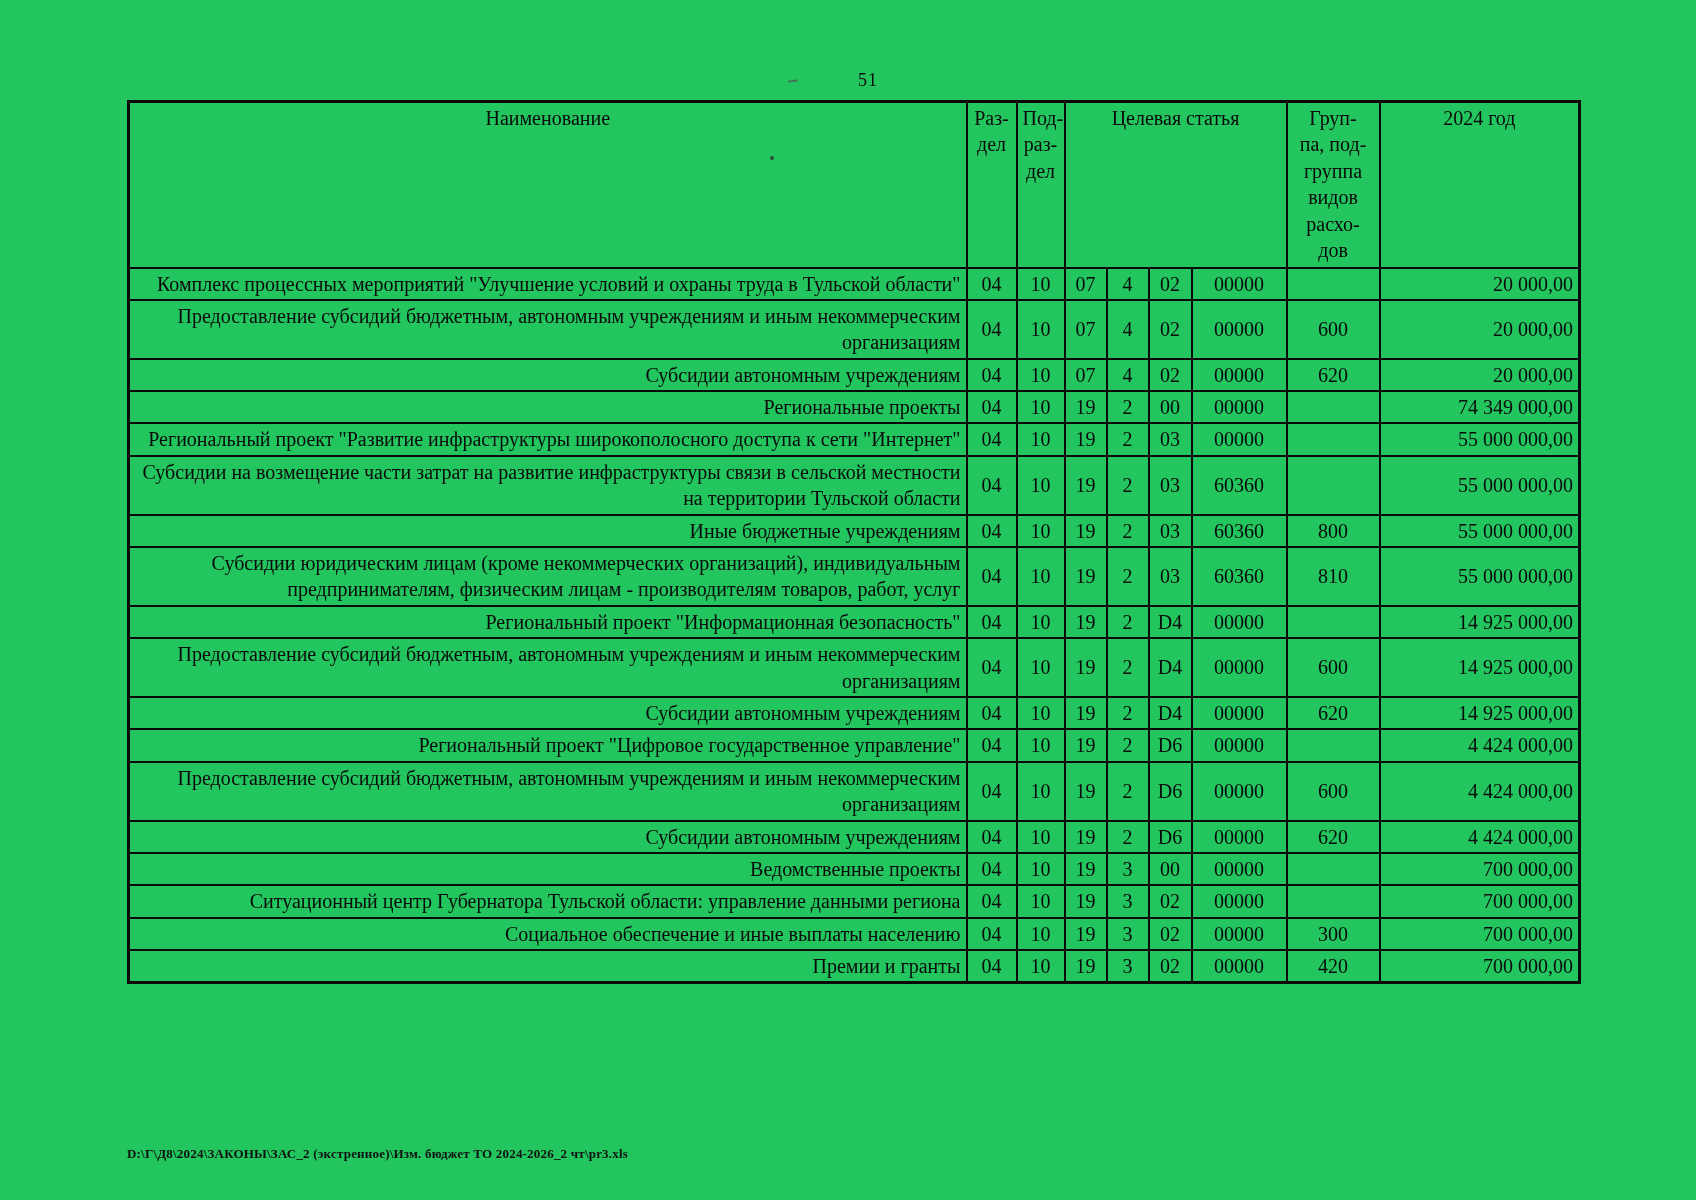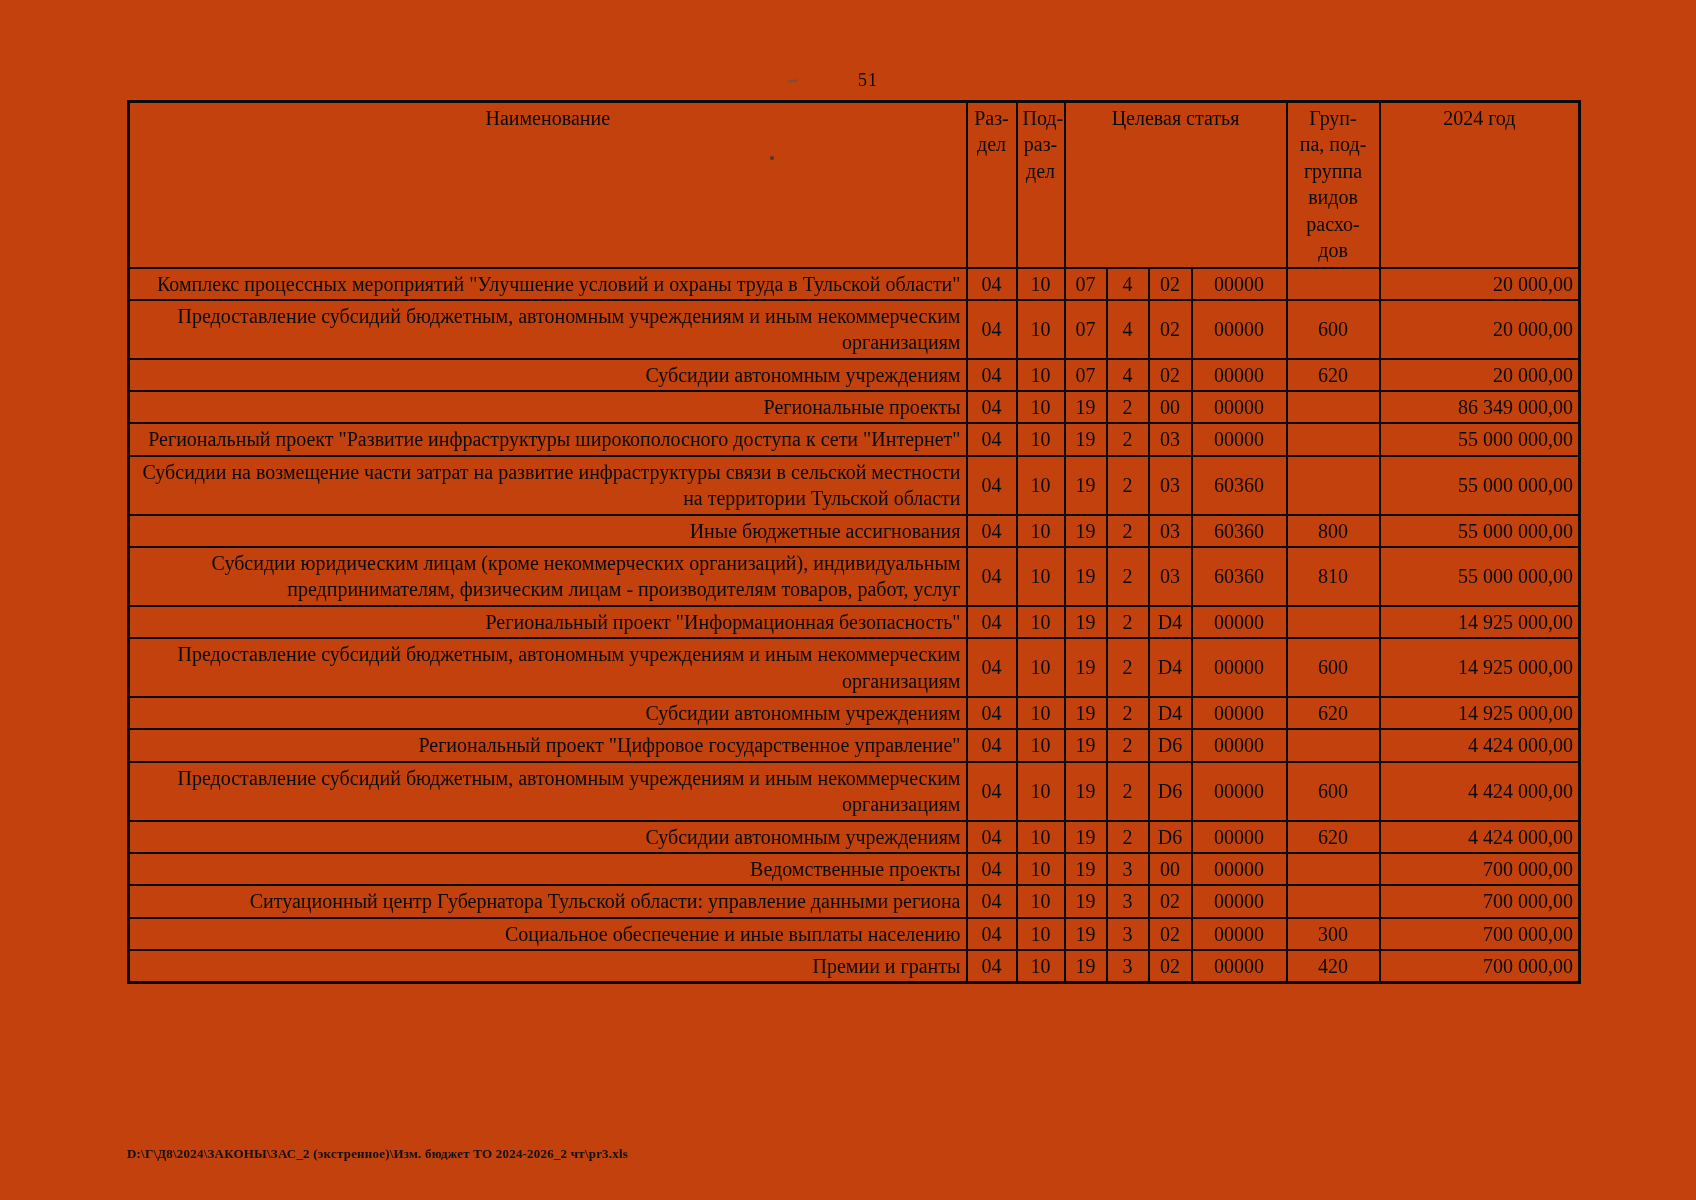--- a/index.html
+++ b/index.html
@@ -3,21 +3,21 @@
 <meta charset="utf-8">
 <style>
   html,body { margin:0; padding:0; }
   body {
     font-family: "Liberation Serif", "DejaVu Serif", serif;
     background:#e8e8e8;
   }
   .page {
     position:relative;
     width:1696px; height:1200px;
-    background:#c2410c;
+    background:#22c55e;
     color:#0d0d0d;
     overflow:hidden;
   }
   .page-number {
     position:absolute; left:858px; top:70px;
     font-size:18px; letter-spacing:1px;
   }
   .scan-dash {
     position:absolute; left:788px; top:80px;
     width:10px; height:2px; background:#555;
@@ -134,21 +134,21 @@
   </tr>
         <tr>
     <td class="c-name">Региональные проекты</td>
     <td class="c-code">04</td>
     <td class="c-code">10</td>
     <td class="c-code">19</td>
     <td class="c-code">2</td>
     <td class="c-code">00</td>
     <td class="c-code">00000</td>
     <td class="c-code"></td>
-    <td class="c-amount">86 349 000,00</td>
+    <td class="c-amount">74 349 000,00</td>
   </tr>
         <tr>
     <td class="c-name">Региональный проект "Развитие инфраструктуры широкополосного доступа к сети "Интернет"</td>
     <td class="c-code">04</td>
     <td class="c-code">10</td>
     <td class="c-code">19</td>
     <td class="c-code">2</td>
     <td class="c-code">03</td>
     <td class="c-code">00000</td>
     <td class="c-code"></td>
@@ -159,21 +159,21 @@
     <td class="c-code">04</td>
     <td class="c-code">10</td>
     <td class="c-code">19</td>
     <td class="c-code">2</td>
     <td class="c-code">03</td>
     <td class="c-code">60360</td>
     <td class="c-code"></td>
     <td class="c-amount">55 000 000,00</td>
   </tr>
         <tr>
-    <td class="c-name">Иные бюджетные ассигнования</td>
+    <td class="c-name">Иные бюджетные учреждениям</td>
     <td class="c-code">04</td>
     <td class="c-code">10</td>
     <td class="c-code">19</td>
     <td class="c-code">2</td>
     <td class="c-code">03</td>
     <td class="c-code">60360</td>
     <td class="c-code">800</td>
     <td class="c-amount">55 000 000,00</td>
   </tr>
         <tr>

